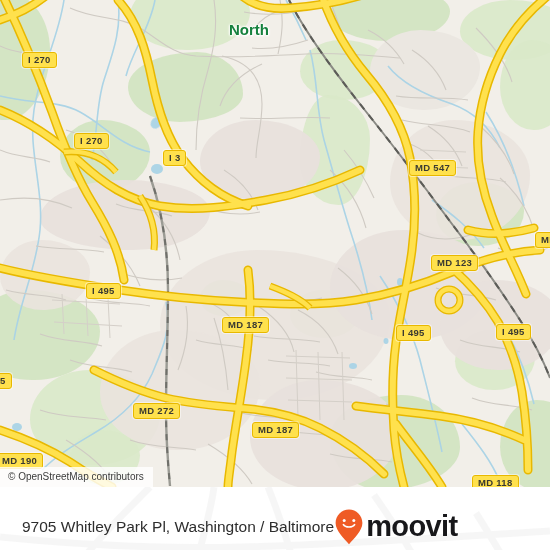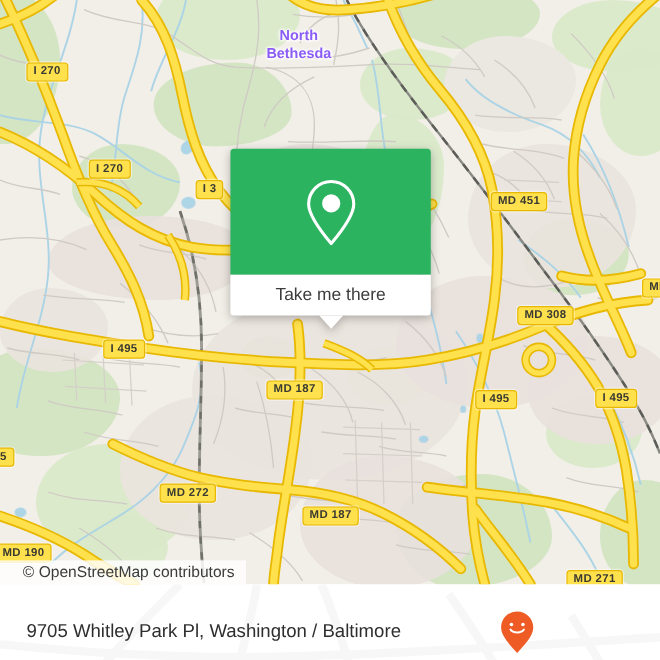--- a/index.html
+++ b/index.html
@@ -38,36 +38,36 @@
     font-size:9.5px;
     font-weight:bold;
     letter-spacing:.3px;
     padding:1.5px 5px 2px 5px;
     white-space:nowrap;
     line-height:10px;
     box-shadow:0 0 0 1px rgba(255,255,255,.45);
   }
   .place-label{
     position:absolute;
-    color:#8b5cf6;
-    font-size:12px;
+    color:#15803d;
+    font-size:15px;
     font-weight:bold;
     text-align:center;
     line-height:15px;
     text-shadow:0 0 3px #fff,0 0 3px #fff,0 0 2px #fff,1px 1px 2px #fff;
     white-space:nowrap;
   }
 
   
   .attrib{
     position:absolute;left:0;bottom:0;
     background:rgba(255,255,255,.82);
     color:#3b3b3b;
-    font-size:13px;
-    padding:3px 9px 4px 19px;
+    font-size:10px;
+    padding:3px 9px 4px 8px;
     line-height:13px;
     white-space:nowrap;
   }
 
   
   .card{
     position:absolute;left:192px;top:124px;width:167px;
     filter:drop-shadow(0 2px 4px rgba(0,0,0,.28));
   }
   .card-top{
@@ -305,57 +305,44 @@
         <g fill="none" stroke="#ffe14d" stroke-width="4.4">
           <circle cx="449" cy="300" r="11"></circle>
           <path d="M64,152 C86,150 104,158 116,172"></path>
           <path d="M140,196 C152,214 156,232 154,250"></path>
           <path d="M270,286 C286,292 300,298 310,308"></path>
         </g>
       </svg>
 
       <div class="place-label" style="left:204px;top:22px;width:90px;">
         <div>North</div>
-        <div>Bethesda</div>
       </div>
 
       <div id="shields">
           <div class="shield" style="left: 22px; top: 52px;">I 270</div>
           <div class="shield" style="left: 74px; top: 133px;">I 270</div>
           <div class="shield" style="left: 163px; top: 150px;">I 3</div>
-          <div class="shield" style="left: 409px; top: 160px;">MD 451</div>
+          <div class="shield" style="left: 409px; top: 160px;">MD 547</div>
           <div class="shield" style="left: 535px; top: 232px;">MD</div>
-          <div class="shield" style="left: 431px; top: 255px;">MD 308</div>
+          <div class="shield" style="left: 431px; top: 255px;">MD 123</div>
           <div class="shield" style="left: 86px; top: 283px;">I 495</div>
           <div class="shield" style="left: 222px; top: 317px;">MD 187</div>
           <div class="shield" style="left: 396px; top: 325px;">I 495</div>
           <div class="shield" style="left: 496px; top: 324px;">I 495</div>
           <div class="shield" style="left: -6px; top: 373px;">5</div>
           <div class="shield" style="left: 133px; top: 403px;">MD 272</div>
           <div class="shield" style="left: 252px; top: 422px;">MD 187</div>
           <div class="shield" style="left: -4px; top: 453px;">MD 190</div>
-          <div class="shield" style="left: 472px; top: 475px;">MD 271</div>
+          <div class="shield" style="left: 472px; top: 475px;">MD 118</div>
         </div>
 
     </div>
 
     <div class="attrib">© OpenStreetMap contributors</div>
 
-    <div class="card">
-      <div class="card-top">
-        <svg width="44" height="58" viewBox="0 0 44 58">
-          <path d="M22 3.2 C11.6 3.2 3.2 11.6 3.2 22 C3.2 32 14 45.5 22 55 C30 45.5 40.8 32 40.8 22 C40.8 11.6 32.4 3.2 22 3.2 Z" fill="none" stroke="#ffffff" stroke-width="2.6" stroke-linejoin="round"></path>
-          <circle cx="22" cy="21.5" r="7.6" fill="#ffffff"></circle>
-        </svg>
-      </div>
-      <div class="card-bottom">
-        <span>Take me there</span>
-      </div>
-      <div class="card-tail"></div>
-    </div>
   </div>
 
   <div class="footer">
     <svg class="footer-wm" viewBox="0 0 550 400">
       <g fill="none" stroke="#efefef" stroke-width="7">
         <path d="M60,400 C90,360 120,330 150,300"></path>
         <path d="M190,400 C200,360 210,330 214,300"></path>
         <path d="M300,400 C290,360 280,330 268,300"></path>
         <path d="M430,400 C410,360 392,334 374,308"></path>
         <path d="M0,350 C80,358 160,362 240,360 C330,358 420,352 550,344"></path>
@@ -364,17 +351,18 @@
     </svg>
     <div class="footer-inner">
       <div class="addr">9705 Whitley Park Pl, Washington / Baltimore</div>
       <div class="brand">
         <svg width="30" height="38" viewBox="0 0 30 38">
           <path d="M15 1.5 C7.6 1.5 1.6 7.5 1.6 14.9 C1.6 22.6 10.4 30.6 15 36.2 C19.6 30.6 28.4 22.6 28.4 14.9 C28.4 7.5 22.4 1.5 15 1.5 Z" fill="#ef5b25"></path>
           <circle cx="10.2" cy="12.4" r="1.5" fill="#ffffff"></circle>
           <circle cx="19.8" cy="12.4" r="1.5" fill="#ffffff"></circle>
           <path d="M9.4 16.6 C11.4 19.8 18.6 19.8 20.6 16.6" fill="none" stroke="#ffffff" stroke-width="1.7" stroke-linecap="round"></path>
         </svg>
+        <span class="brand-word">moovit</span>
       </div>
     </div>
   </div>
 
 </div>
 
 </body></html>

